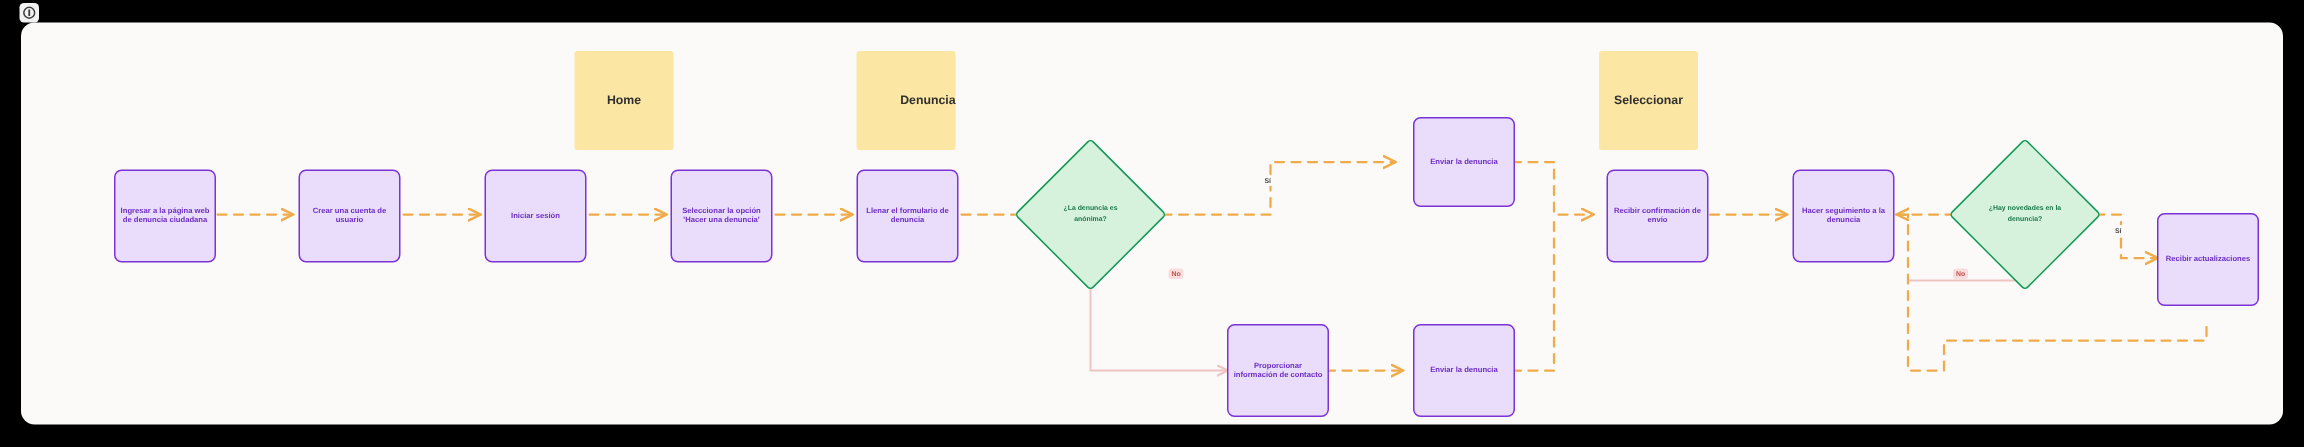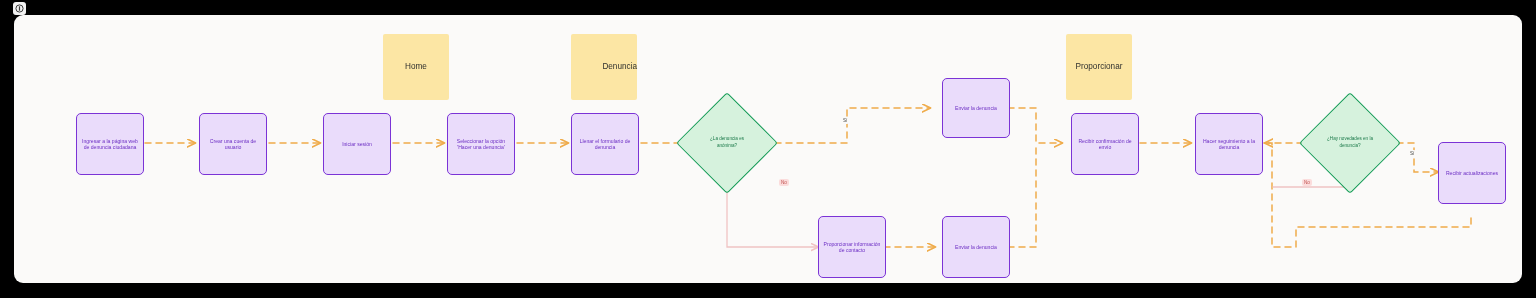--- a/index.html
+++ b/index.html
@@ -33,20 +33,21 @@
 
   #canvas {
     position: absolute;
     left: 14px;
     top: 15px;
     width: 1508px;
     height: 268px;
     background: #fbfaf9;
     border-radius: 9px;
     overflow: hidden;
+    font-weight: bold;
   }
 
   
   .node {
     position: absolute;
     box-sizing: border-box;
     display: flex;
     align-items: center;
     justify-content: center;
     text-align: center;
@@ -174,21 +175,21 @@
       </g>
     </svg>
 
     <div class="node note" style="left:369px; top:19px; width:66px; height:66px;">
       <span>Home</span>
     </div>
     <div class="node note" style="left:557px; top:19px; width:66px; height:66px;justify-content:flex-end;">
       <span>Denuncia</span>
     </div>
     <div class="node note" style="left:1052px; top:19px; width:66px; height:66px;">
-      <span>Proporcionar</span>
+      <span>Seleccionar</span>
     </div>
 
     <div class="node process" style="left:62px; top:98px; width:68px; height:62px;">
       <span class="txt">Ingresar a la página web de denuncia ciudadana</span>
     </div>
 
     <div class="node process" style="left:185px; top:98px; width:68px; height:62px;">
       <span class="txt">Crear una cuenta de usuario</span>
     </div>
 

